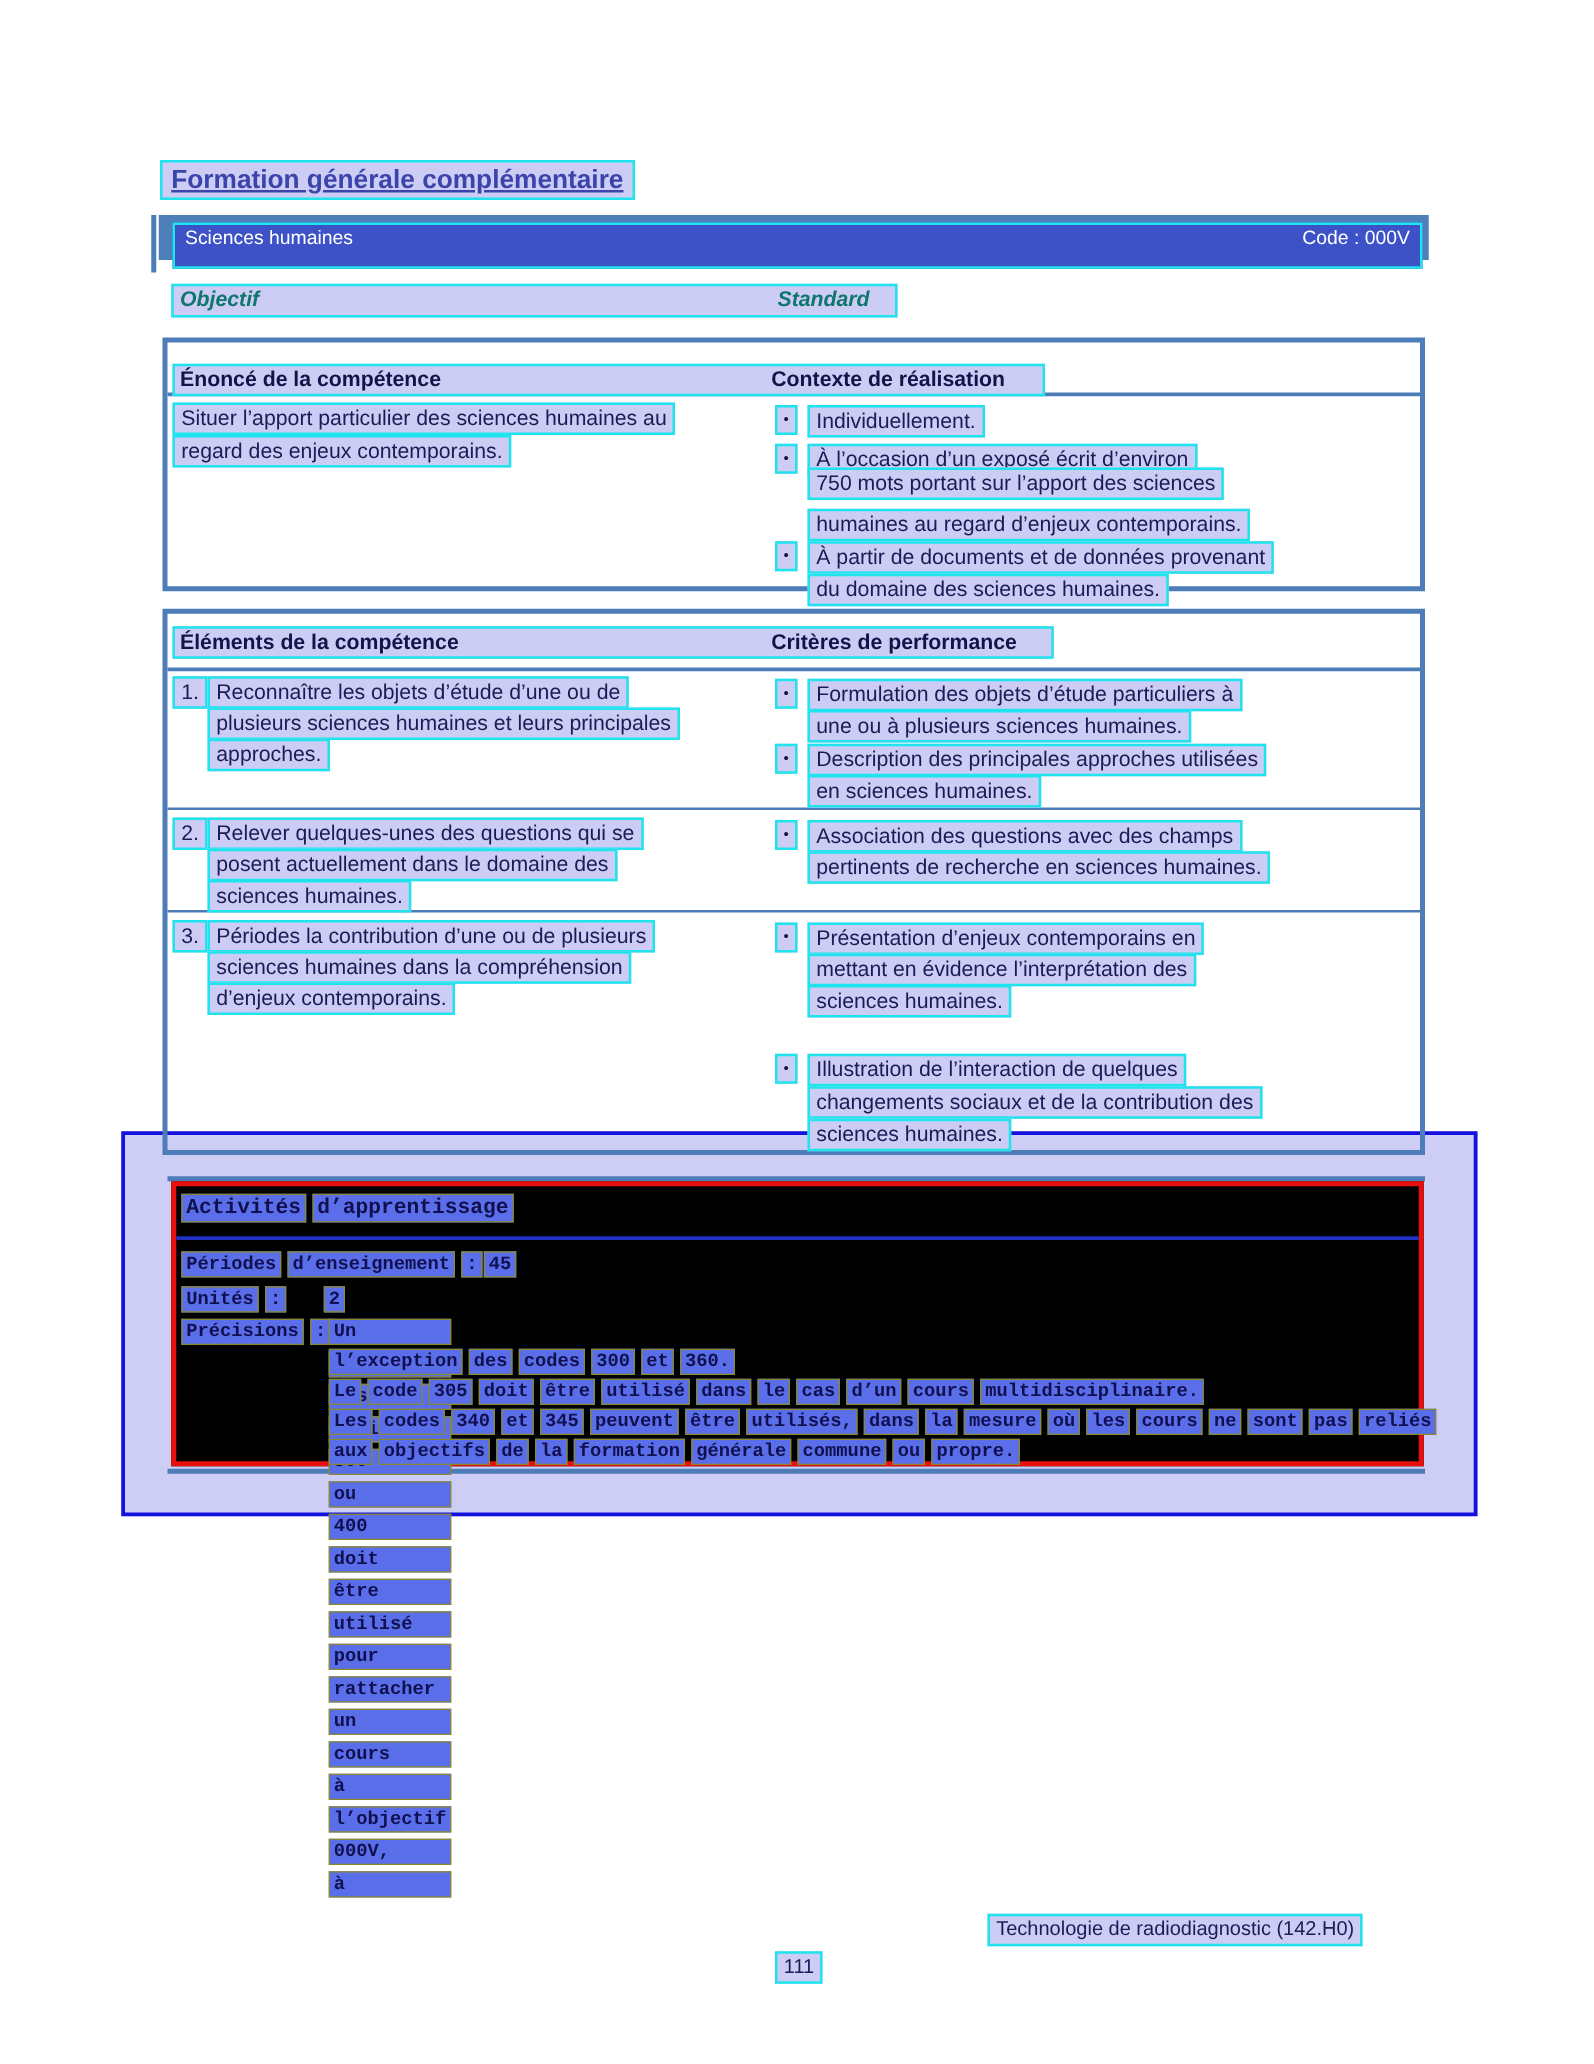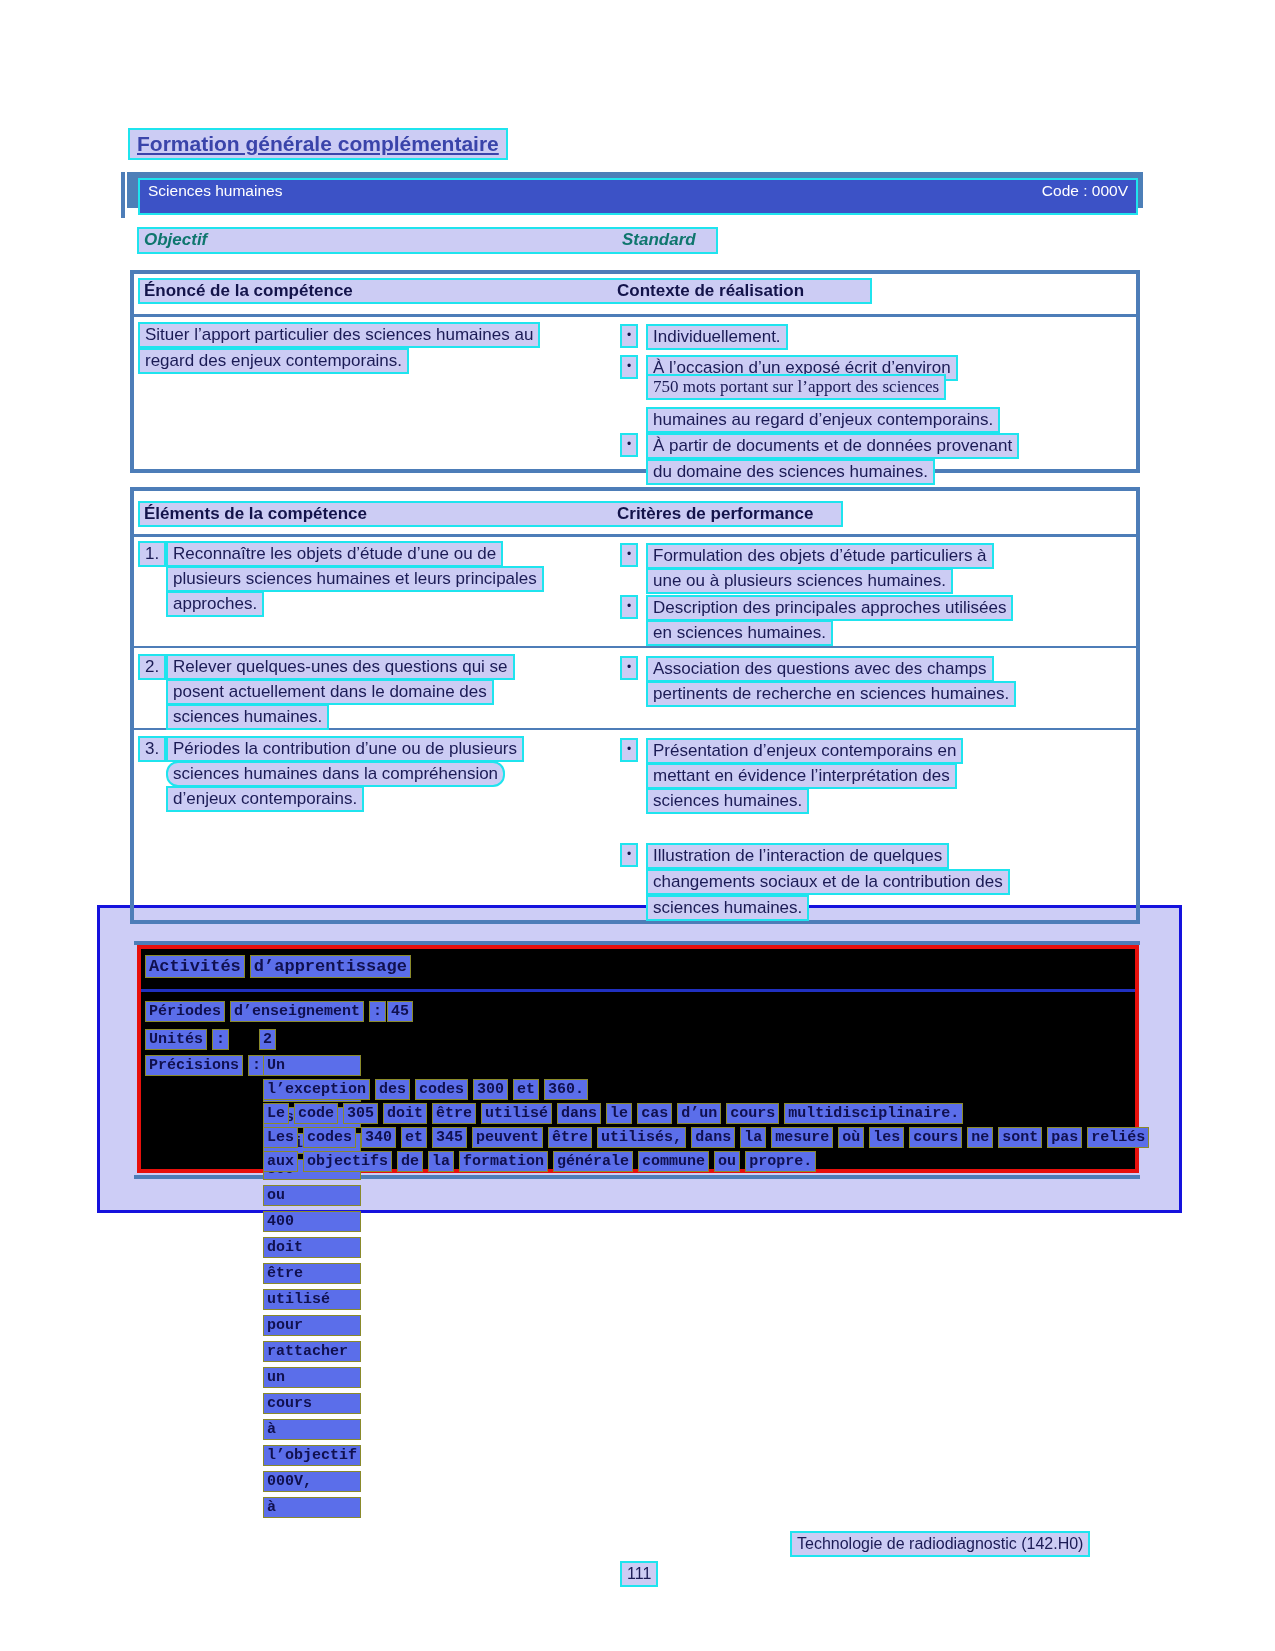--- a/index.html
+++ b/index.html
@@ -62,34 +62,34 @@
     </div>
   </div>
 
   <div class="obj-row" style="left:137px;top:227px;width:577px;">
     <span style="left:5px;">Objectif</span>
     <span style="left:483px;">Standard</span>
   </div>
 
   <div class="tframe" style="left:130px;top:270px;width:1010px;height:203px;">
     <div class="tsep" style="top:40px;"></div>
-    <div class="thead-box" style="left:4px;top:4px;width:694px;padding-left:36px;">
+    <div class="thead-box" style="left:4px;top:17px;width:694px;">
       <span style="left:4px;">Énoncé de la compétence</span>
       <span style="left:477px;">Contexte de réalisation</span>
     </div>
 
     <div class="hl" style="left:4px;top:48px;">Situer l’apport particulier des sciences humaines au</div>
     <div class="hl" style="left:4px;top:74px;">regard des enjeux contemporains.</div>
 
     <div class="bullet-box" style="left:486px;top:50px;">•</div>
     <div class="hl" style="left:512px;top:50px;">Individuellement.</div>
 
     <div class="bullet-box" style="left:486px;top:81px;">•</div>
     <div class="hl" style="left:512px;top:81px;">À l’occasion d’un exposé écrit d’environ</div>
-    <div class="hl" style="left:512px;top:100px;font-family:Liberation Serif, serif;">750 mots portant sur l’apport des sciences</div>
+    <div class="hl" style="left:512px;top:100px;">750 mots portant sur l’apport des sciences</div>
     <div class="hl" style="left:512px;top:133px;">humaines au regard d’enjeux contemporains.</div>
 
     <div class="bullet-box" style="left:486px;top:159px;">•</div>
     <div class="hl" style="left:512px;top:159px;">À partir de documents et de données provenant</div>
     <div class="hl" style="left:512px;top:175px;margin-top:10px;">du domaine des sciences humaines.</div>
   </div>
 
   <div class="tframe" style="left:130px;top:487px;width:1010px;height:437px;">
     <div class="tsep" style="top:43px;"></div>
     <div class="thead-box" style="left:4px;top:10px;width:701px;">
@@ -113,21 +113,21 @@
     <div class="hl" style="left:4px;top:163px;">2.</div>
     <div class="hl" style="left:32px;top:163px;">Relever quelques-unes des questions qui se</div>
     <div class="hl" style="left:32px;top:188px;">posent actuellement dans le domaine des</div>
     <div class="hl" style="left:32px;top:213px;">sciences humaines.</div>
     <div class="bullet-box" style="left:486px;top:165px;">•</div>
     <div class="hl" style="left:512px;top:165px;">Association des questions avec des champs</div>
     <div class="hl" style="left:512px;top:190px;">pertinents de recherche en sciences humaines.</div>
 
     <div class="hl" style="left:4px;top:245px;">3.</div>
     <div class="hl" style="left:32px;top:245px;">Périodes la contribution d’une ou de plusieurs</div>
-    <div class="hl" style="left:32px;top:270px;border-radius:12px;">sciences humaines dans la compréhension</div>
+    <div class="hl" style="left:32px;top:270px;">sciences humaines dans la compréhension</div>
     <div class="hl" style="left:32px;top:295px;">d’enjeux contemporains.</div>
     <div class="bullet-box" style="left:486px;top:247px;">•</div>
     <div class="hl" style="left:512px;top:247px;">Présentation d’enjeux contemporains en</div>
     <div class="hl" style="left:512px;top:272px;">mettant en évidence l’interprétation des</div>
     <div class="hl" style="left:512px;top:297px;">sciences humaines.</div>
     <div class="bullet-box" style="left:486px;top:352px;">•</div>
     <div class="hl" style="left:512px;top:352px;">Illustration de l’interaction de quelques</div>
     <div class="hl" style="left:512px;top:378px;">changements sociaux et de la contribution des</div>
     <div class="hl" style="left:512px;top:404px;">sciences humaines.</div>
   </div>

